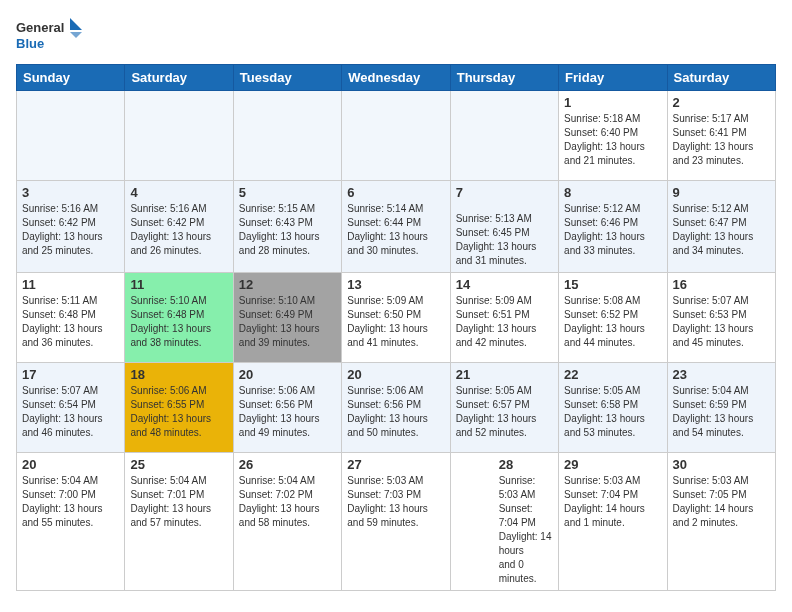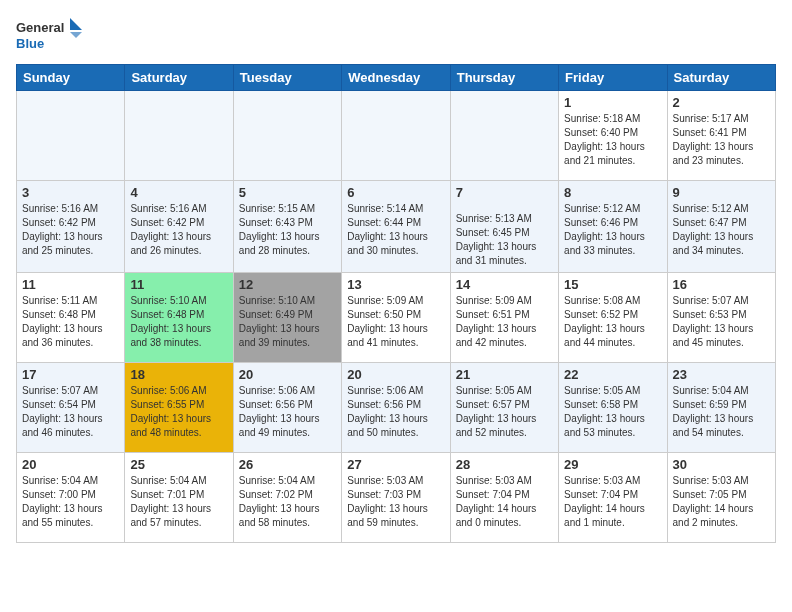--- a/index.html
+++ b/index.html
@@ -307,21 +307,21 @@
 Daylight: 13 hours
 and 58 minutes.</div>
         </td>
         <td style="background: rgb(255, 255, 255);">
           <span class="day-number">27</span>
           <div class="day-info" style="white-space: pre-line;">Sunrise: 5:03 AM
 Sunset: 7:03 PM
 Daylight: 13 hours
 and 59 minutes.</div>
         </td>
-        <td style="background: rgb(255, 255, 255);">
+        <td style="background: rgb(255, 255, 255); padding-left: 48px;">
           <span class="day-number">28</span>
           <div class="day-info" style="white-space: pre-line;">Sunrise: 5:03 AM
 Sunset: 7:04 PM
 Daylight: 14 hours
 and 0 minutes.</div>
         </td>
         <td style="background: rgb(255, 255, 255);">
           <span class="day-number">29</span>
           <div class="day-info" style="white-space: pre-line;">Sunrise: 5:03 AM
 Sunset: 7:04 PM

